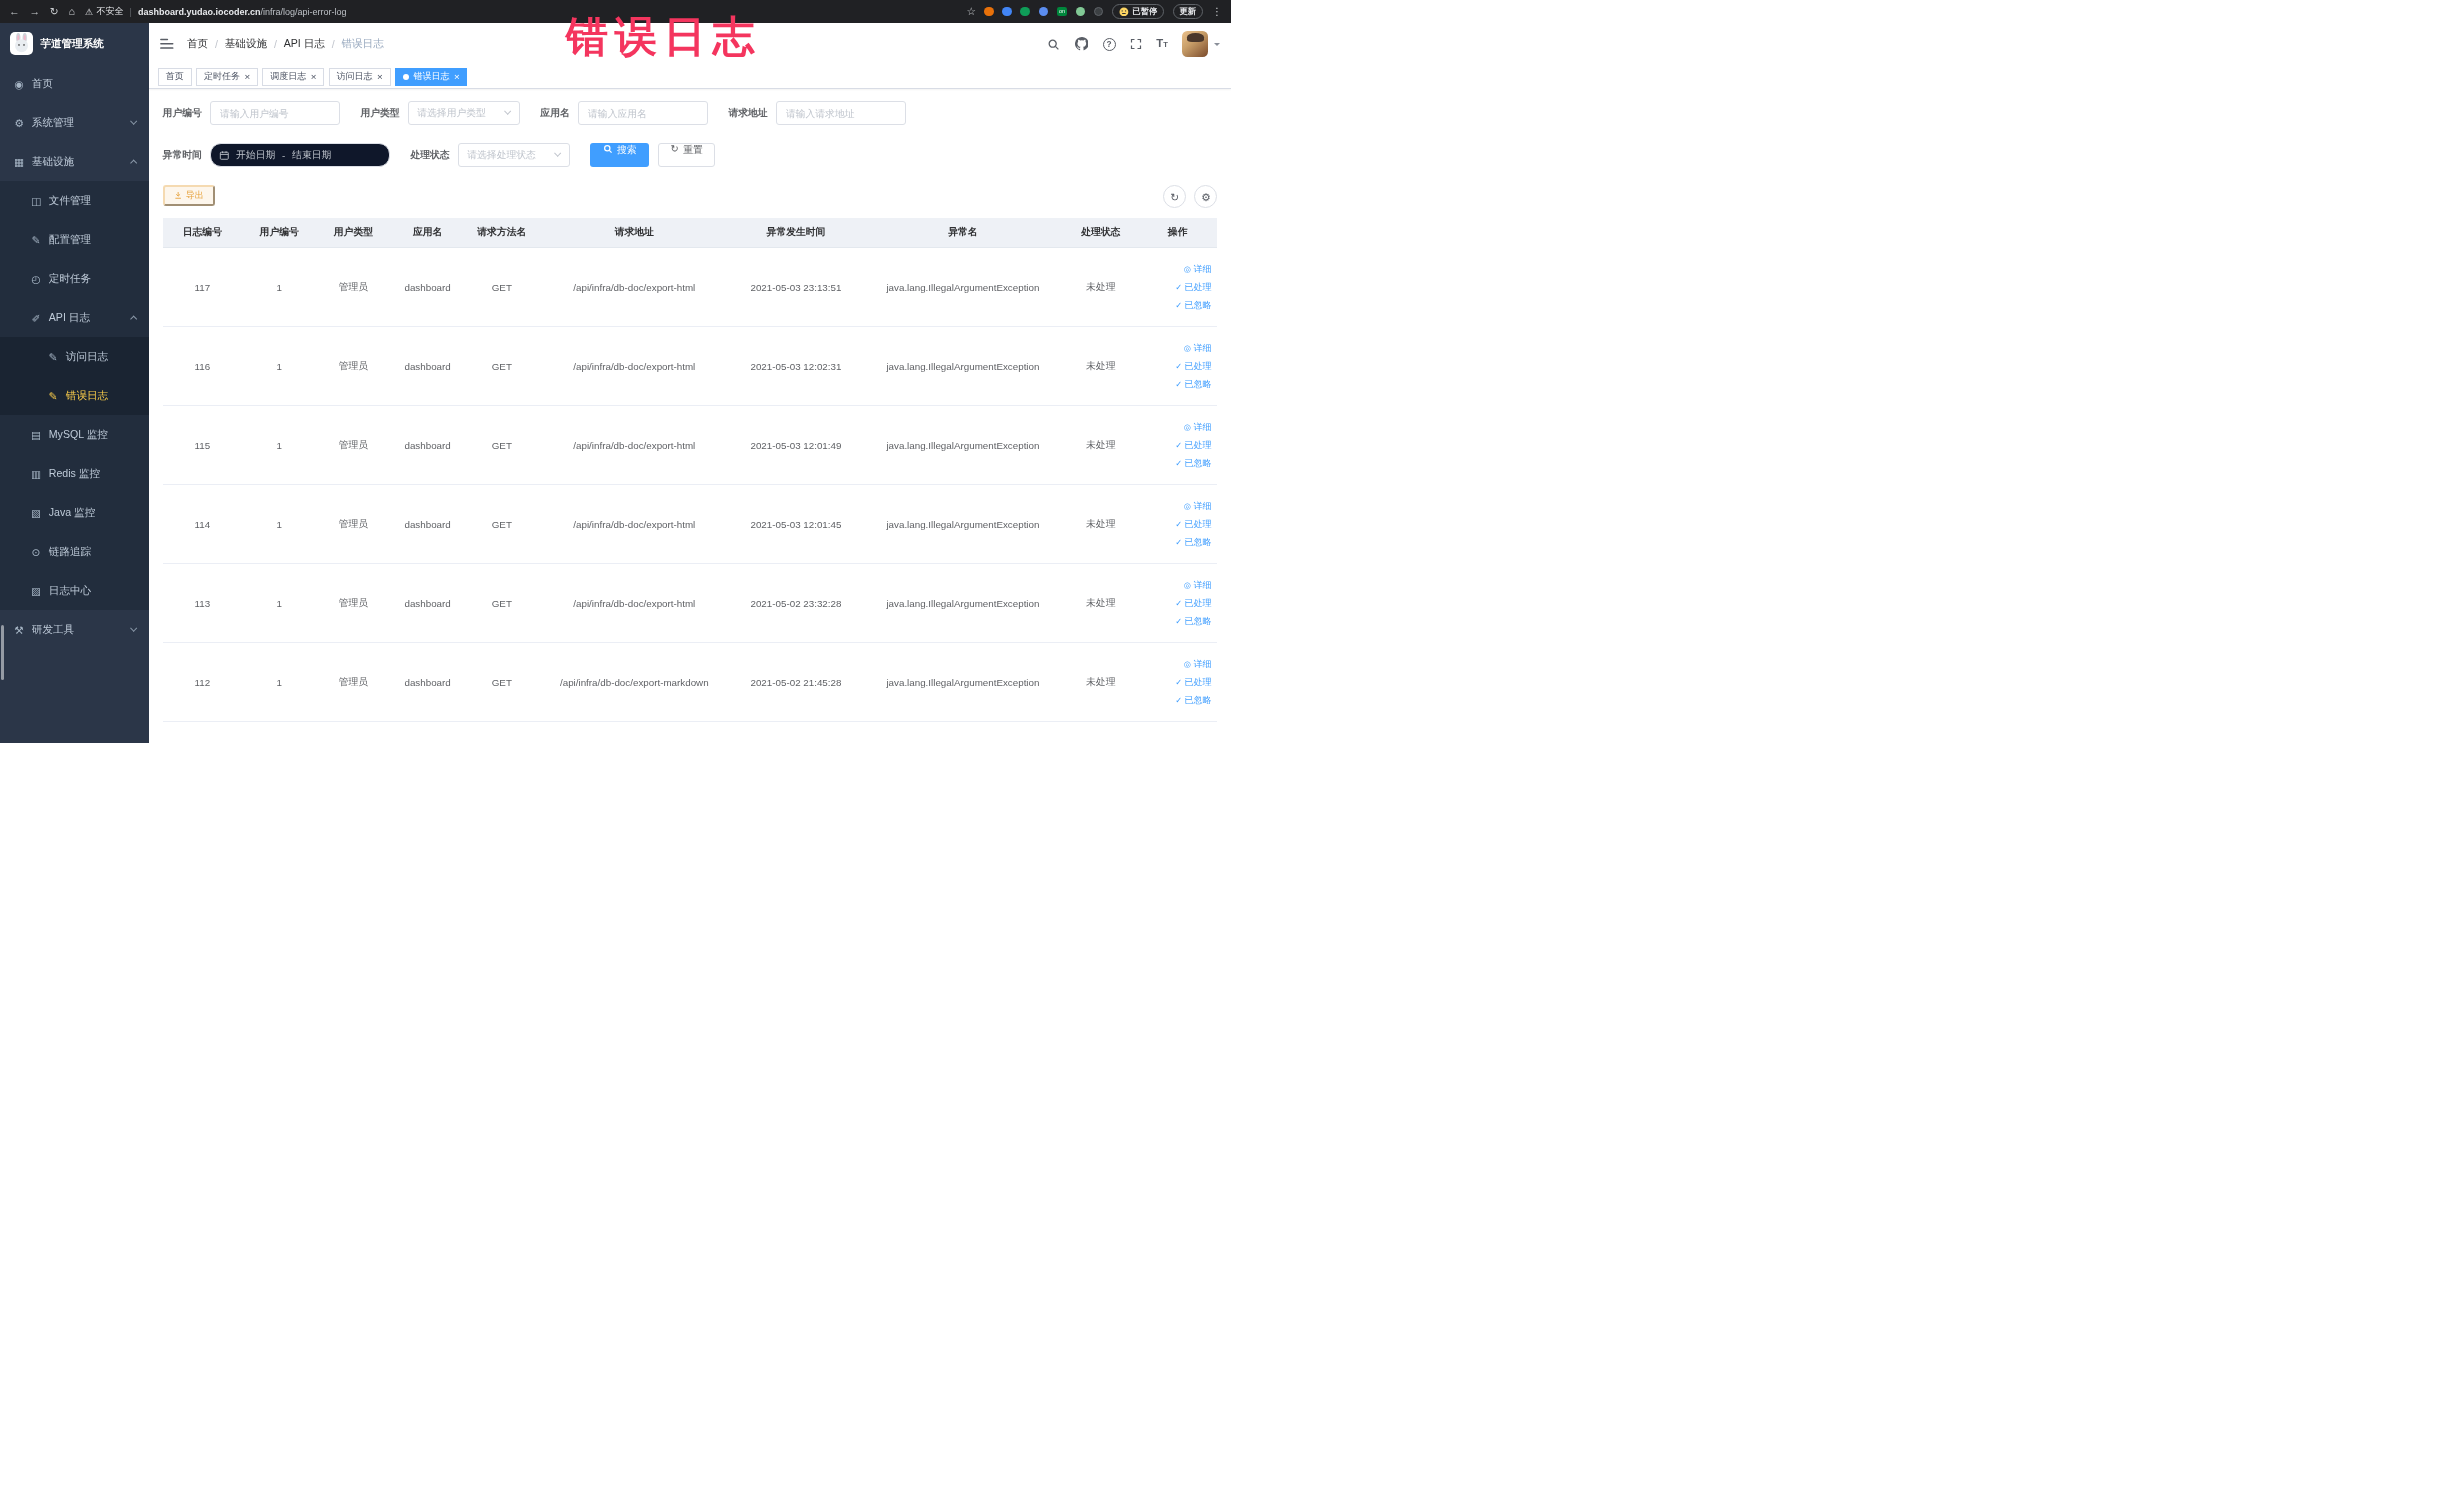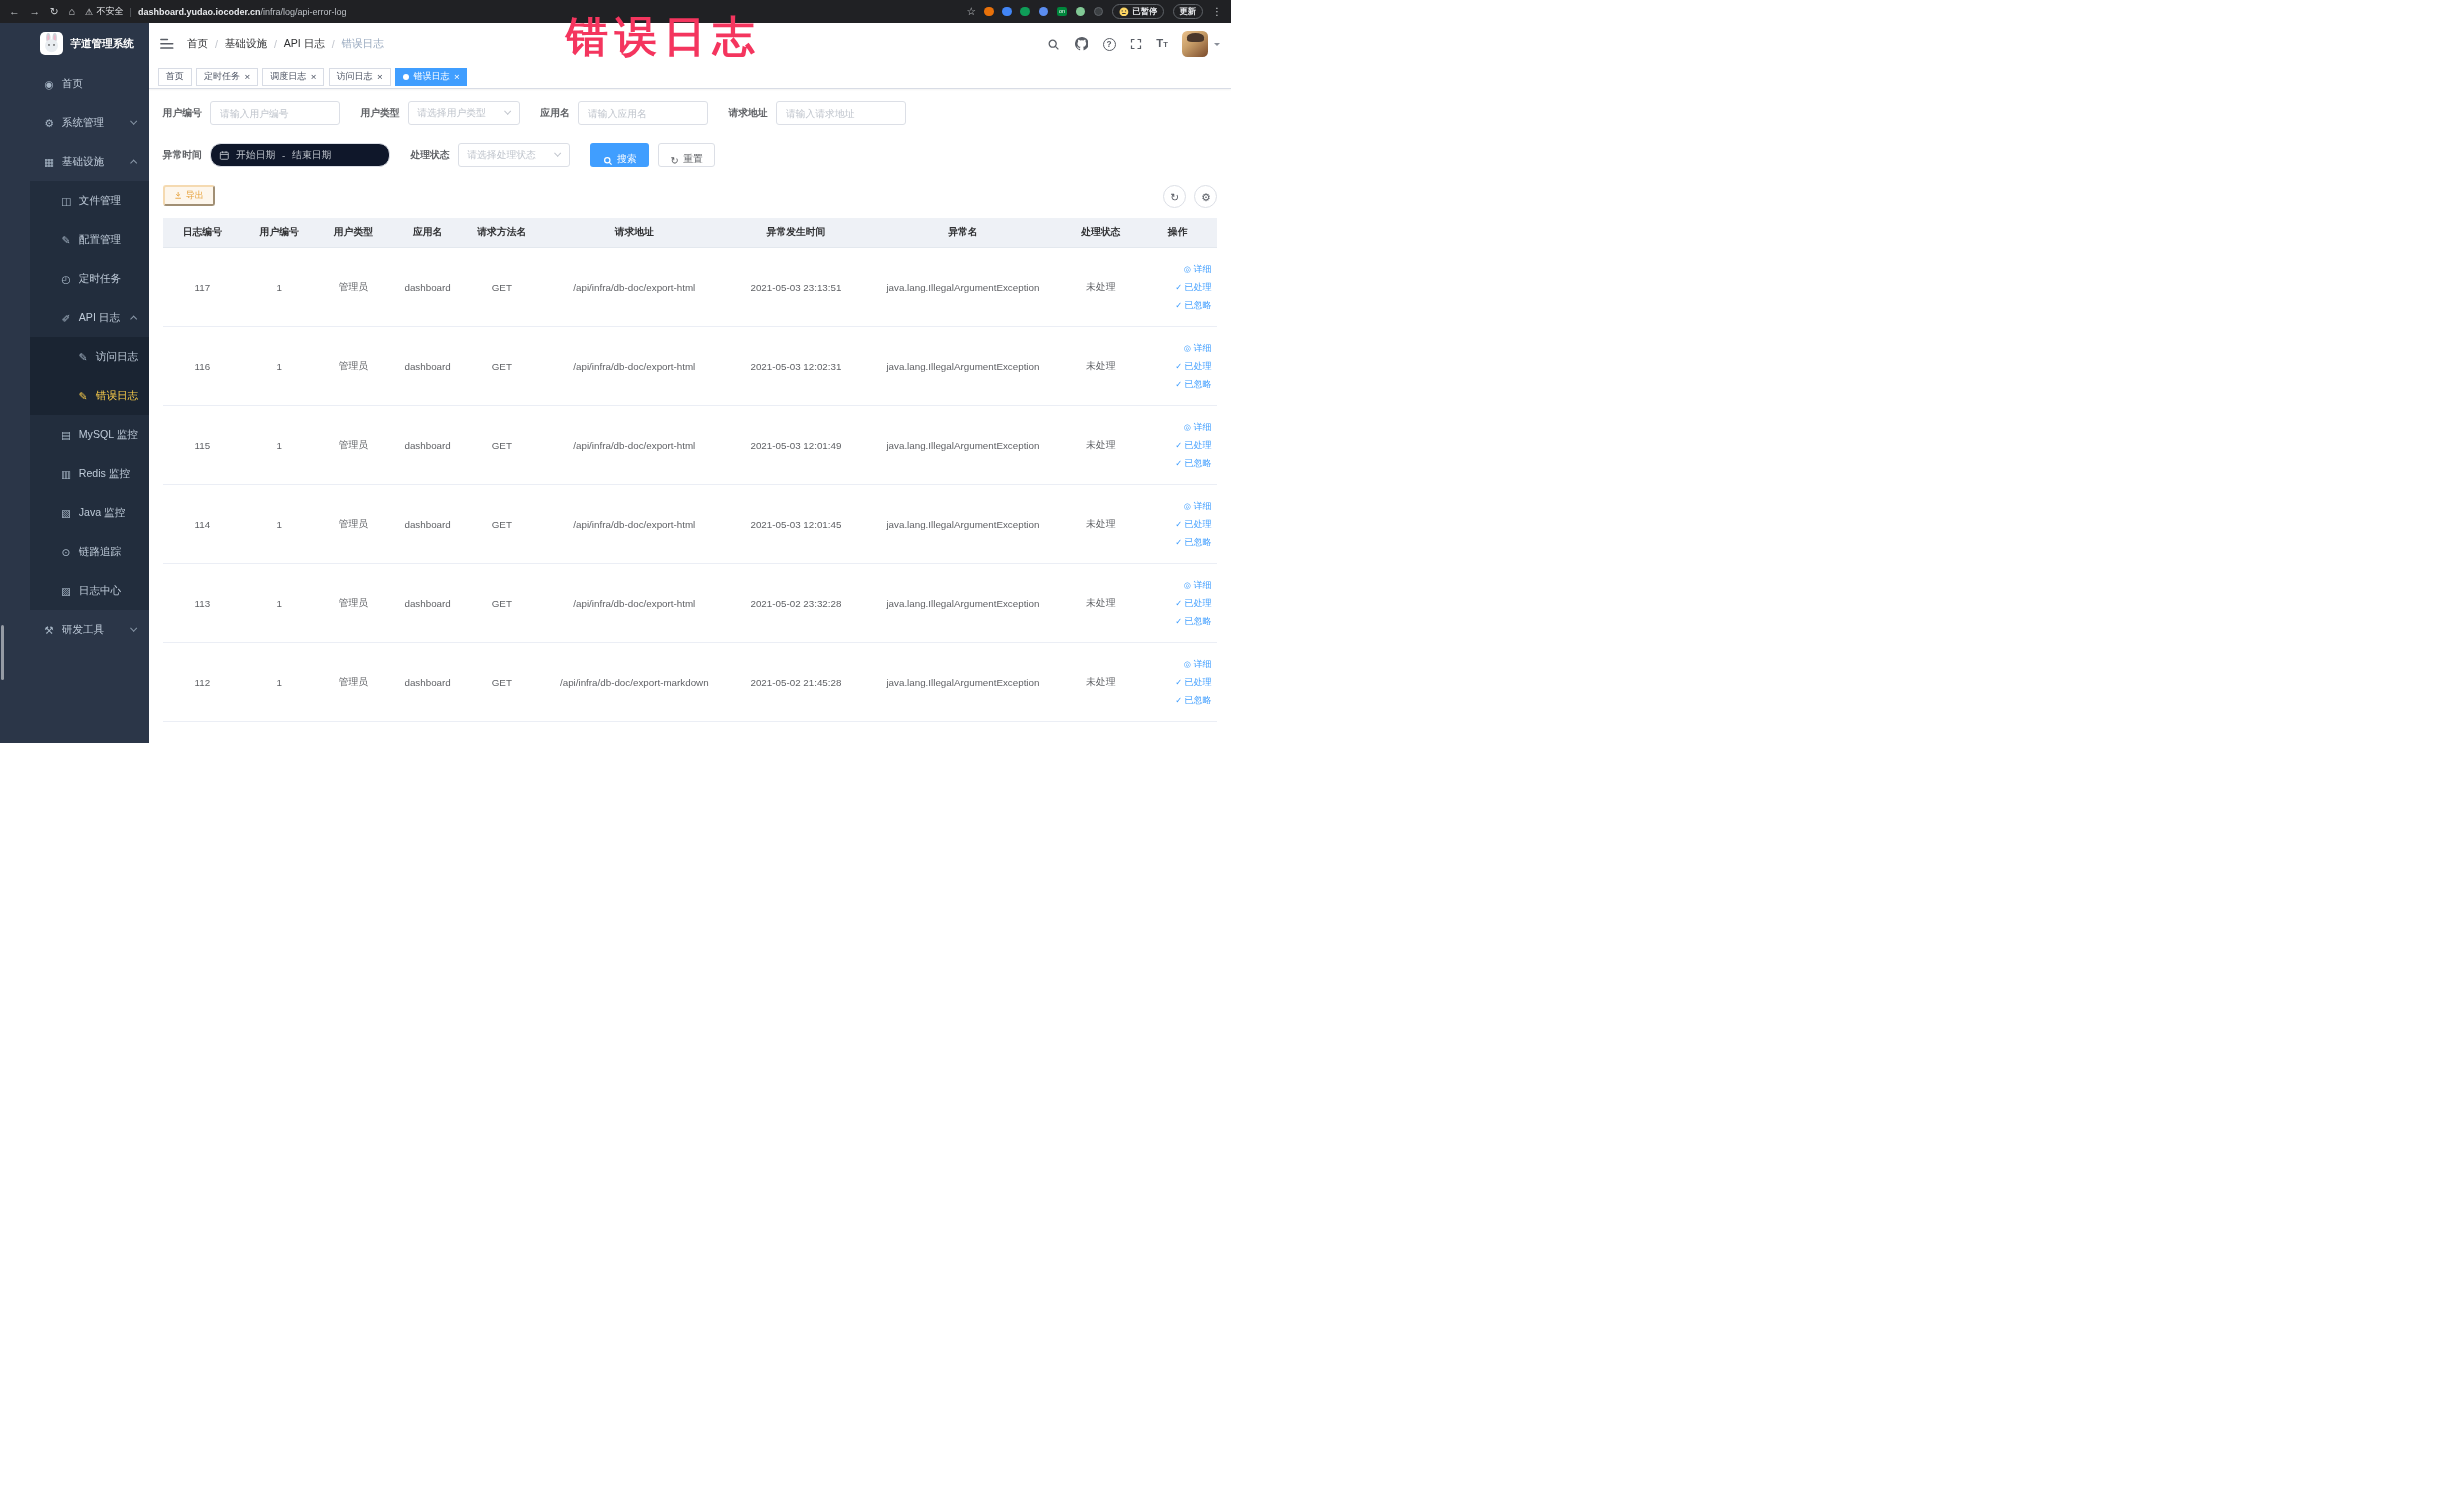--- a/index.html
+++ b/index.html
@@ -17,21 +17,21 @@
   .url-path { color:#bdc1c6; }
   .right-cluster { display:flex; align-items:center; gap:8.3px; }
   .ext-dot { width:9.8px; height:9.8px; border-radius:50%; display:inline-block; cursor:pointer; }
   .ext-sq { width:10.6px; height:9.8px; border-radius:2.3px; background:#00873c; color:#fff; font-size:5.3px; display:flex; align-items:center; justify-content:center; cursor:pointer; }
   .pill { height:15px; border-radius:7.6px; border:0.8px solid #5f6368; display:flex; align-items:center; gap:3.8px; padding:0 6px; color:#e8eaed; font-size:8.3px; cursor:pointer; white-space:nowrap;font-weight:bold; }
 
   
   .app { display:flex; height:720px; }
 
   
-  .sidebar { width:149px; background:#2b3648; position:relative; flex:none;padding-left:30px; }
+  .sidebar { width:149px; background:#2b3648; position:relative; flex:none; }
   .logo { height:41px; display:flex; align-items:center; gap:7.6px; padding:0 9.8px; cursor:pointer; }
   .logo-title { color:#fff; font-weight:bold; font-size:10.6px; white-space:nowrap; }
   .menu-item { display:flex; align-items:center; gap:6.8px; height:39px; padding:0 13px; color:#bfcbd9; font-size:10.6px; cursor:pointer; white-space:nowrap; }
   .mi-icon { width:12px; text-align:center; color:#a7b6c6; font-size:10.6px; flex:none; }
   .lvl1 { padding-left:30px; background:#222d3d; }
   .lvl2 { padding-left:47px; background:#1a2432; }
   .menu-item.active-item, .menu-item.active-item .mi-icon { color:#ffd04b; }
   .chev { margin-left:auto; width:5.3px; height:5.3px; border-right:1.2px solid #8a98a8; border-bottom:1.2px solid #8a98a8; flex:none; }
   .chev.down { transform:rotate(45deg) translate(-0.8px,-0.8px); }
   .chev.up { transform:rotate(-135deg) translate(-0.8px,-0.8px); }
@@ -66,21 +66,21 @@
   .content { flex:1; padding:12px 13.6px 0; background:#fff; overflow:hidden; }
   .filter-row { display:flex; align-items:center; margin-bottom:18px; }
   .f-item { display:flex; align-items:center; margin-right:20.4px; }
   .f-label { font-size:9.8px; font-weight:bold; color:#606266; margin-right:8.3px; white-space:nowrap; }
   .f-input { width:130px; height:24px; border:0.8px solid #dcdfe6; border-radius:3px; padding:0 9px; font-size:9.8px; color:#606266; outline:none; background:#fff; }
   .f-input::placeholder { color:#bfc4cc; }
   .f-select { width:112px; height:24px; border:0.8px solid #dcdfe6; border-radius:3px; display:flex; align-items:center; justify-content:space-between; padding:0 8.3px; font-size:9.8px; color:#bfc4cc; cursor:pointer; background:#fff; }
   .sel-chev { width:5.3px; height:5.3px; border-right:1.1px solid #c0c4cc; border-bottom:1.1px solid #c0c4cc; transform:rotate(45deg) translate(-0.8px,-0.8px); }
   .date-range { width:180px; height:24px; border:0.8px solid #dcdfe6; border-radius:11px; display:flex; align-items:center; gap:6.8px; padding:0 7.6px; font-size:9.8px; color:#bfc4cc; cursor:pointer; background:#0f172a; }
   .date-range .cal { color:#c0c4cc; display:flex; }
-  .btn { height:24px; border-radius:3px; font-size:9.8px; display:inline-flex; align-items:flex-end; gap:4.5px; padding:0 11.4px; cursor:pointer; border:0.8px solid transparent; white-space:nowrap; }
+  .btn { height:24px; border-radius:3px; font-size:9.8px; display:inline-flex; align-items:flex-start; gap:4.5px; padding:0 11.4px; cursor:pointer; border:0.8px solid transparent; white-space:nowrap; }
   .btn-primary { background:#409eff; color:#fff; }
   .btn-default { background:#fff; border-color:#dcdfe6; color:#606266; }
   .btn-warn-plain { height:21px; font-size:9px; padding:0 9px; background:#fdf6ec; border-color:#f5dab1; color:#e6a23c; border-radius:3px; display:inline-flex; align-items:center; gap:3.8px; cursor:pointer; }
   .btn-ic { display:flex; align-items:center; font-size:9.8px; line-height:1; }
 
   .toolbar-row { display:flex; align-items:flex-start; margin:1.5px 0 9.8px; }
   .tool-circles { margin-left:auto; display:flex; gap:8.3px; }
   .circle-btn { width:23px; height:23px; border-radius:50%; border:0.8px solid #dcdfe6; color:#5a5e66; background:#fff; display:flex; align-items:center; justify-content:center; font-size:10.6px; cursor:pointer; }
 
   

